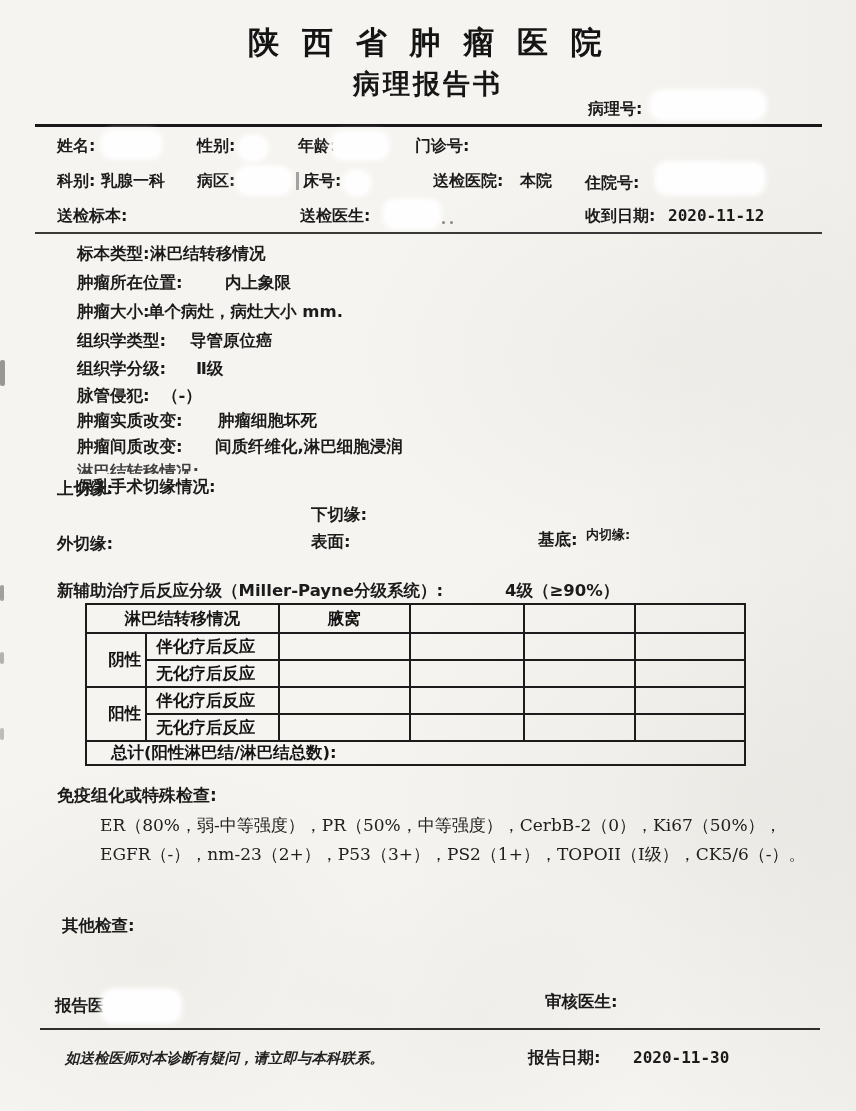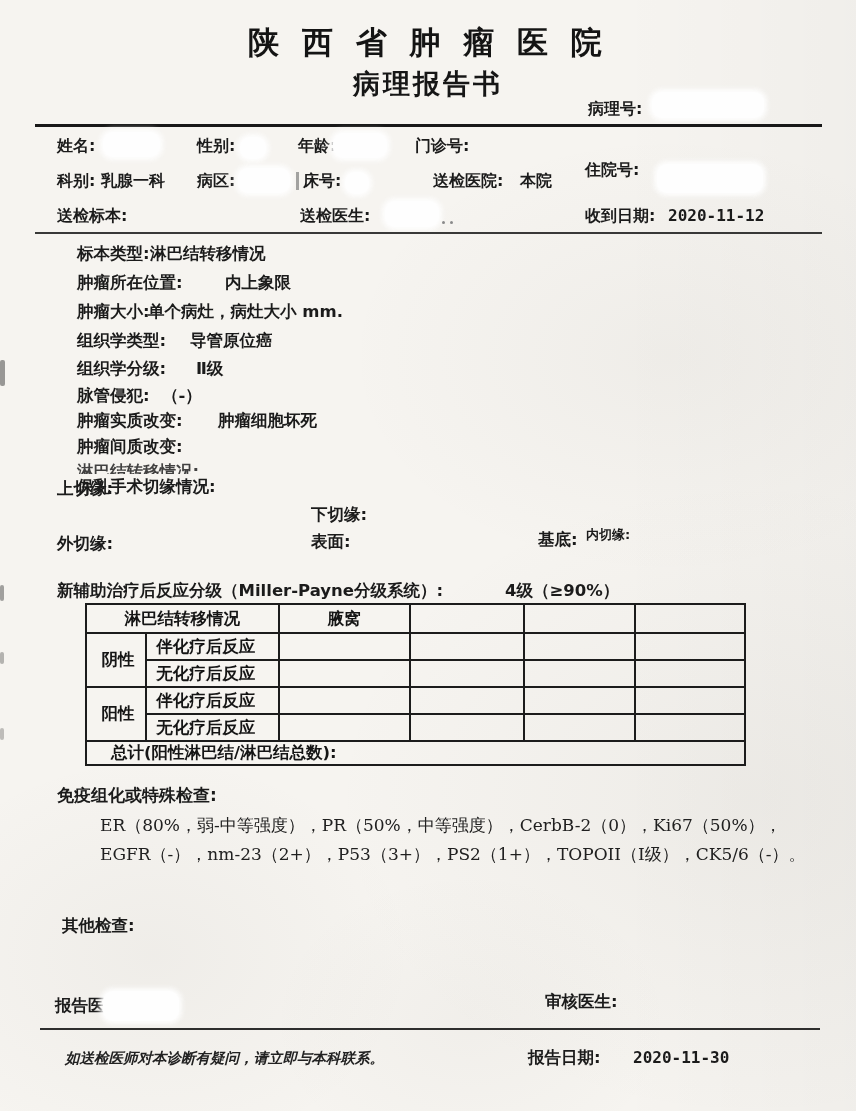--- a/index.html
+++ b/index.html
@@ -39,21 +39,21 @@
   .frow .flabel { position:absolute; left:57px; font-weight:700; font-size:16.5px; white-space:nowrap;margin-left:20px; }
   .frow .fvalue { position:absolute; font-weight:600; font-size:16.5px; white-space:nowrap; }
   .clipped { height:13px; overflow:hidden; opacity:.82; }
   .lymph-table {
     position:absolute; top:603px; left:85px; width:661px;
     border-collapse:collapse; table-layout:fixed;
     font-size:16.5px; font-weight:700; color:#151515;
   }
   .lymph-table td { border:2px solid #1c1c1c; height:25px; padding:0 4px; }
   .lymph-table .th-row td { height:27px; text-align:center; }
-  .lymph-table .group-cell { text-align:center;padding-left:8px; }
+  .lymph-table .group-cell { text-align:right;padding-left:8px; }
   .lymph-table .resp-cell { text-align:left; padding-left:9px; }
   .lymph-table .total-row td { height:20px; text-align:left; padding-left:24px; }
   .ihc-line { position:absolute; font-family:"DejaVu Serif", serif; font-weight:500; font-size:17px; white-space:nowrap; color:#202020; }
   .footer-note { font-family:"DejaVu Serif", serif; font-style:italic; font-weight:600; font-size:14.5px; white-space:nowrap; color:#222; }
   .scan-artifact { position:absolute; background:#3a3a3a; border-radius:2px; }
   .remnant { position:absolute; background:#6a6a6a; }
   .remnant-dot { position:absolute; width:3px; height:3px; background:#8a8a8a; border-radius:50%; }
 </style>
 </head>
 <body>
@@ -77,21 +77,21 @@
 
   <span class="abs lab" style="top:171px; left:57px;">科别:</span>
   <span class="abs val" style="top:171px; left:101px;">乳腺一科</span>
   <span class="abs lab" style="top:171px; left:197px;">病区:</span>
   <div class="redaction" style="top:168px; left:238px; width:52px; height:25px;"></div>
   <div class="remnant" style="top:172px; left:296px; width:3px; height:18px; opacity:.6;"></div>
   <span class="abs lab" style="top:171px; left:303px;">床号:</span>
   <div class="redaction" style="top:172px; left:345px; width:24px; height:22px;"></div>
   <span class="abs lab" style="top:171px; left:433px;">送检医院:</span>
   <span class="abs val" style="top:171px; left:520px;">本院</span>
-  <span class="abs lab" style="top:160px; left:585px;">住院号:</span>
+  <span class="abs lab" style="top:173px; left:585px;">住院号:</span>
   <div class="redaction" style="top:164px; left:657px; width:106px; height:29px;"></div>
 
   <span class="abs lab" style="top:206px; left:57px;">送检标本:</span>
   <span class="abs lab" style="top:206px; left:300px;">送检医生:</span>
   <div class="redaction" style="top:201px; left:385px; width:54px; height:26px;"></div>
   <div class="remnant-dot" style="top:221px; left:442px;"></div>
   <div class="remnant-dot" style="top:221px; left:450px;"></div>
   <span class="abs lab" style="top:206px; left:585px;">收到日期:</span>
   <span class="abs val mono" style="top:206px; left:668px;">2020-11-12</span>
 
@@ -120,20 +120,21 @@
   <div class="frow" style="top:385px;">
     <span class="flabel">脉管侵犯:</span>
     <span class="fvalue" style="left:162px;">（-）</span>
   </div>
   <div class="frow" style="top:410px;">
     <span class="flabel">肿瘤实质改变:</span>
     <span class="fvalue" style="left:218px;">肿瘤细胞坏死</span>
   </div>
   <div class="frow" style="top:436px;">
     <span class="flabel">肿瘤间质改变:</span>
+    <span class="fvalue" style="left:215px;">间质纤维化,淋巴细胞浸润</span>
   </div>
   <div class="frow clipped" style="top:461px;">
     <span class="flabel">淋巴结转移情况:</span>
   </div>
   <div class="frow" style="top:476px;">
     <span class="flabel">保乳手术切缘情况:</span>
   </div>
 
   <span class="abs lab" style="top:478px; left:57px;  font-size:16.5px;">上切缘:</span>
   <span class="abs lab" style="top:504px; left:311px; font-size:16.5px;">下切缘:</span>

